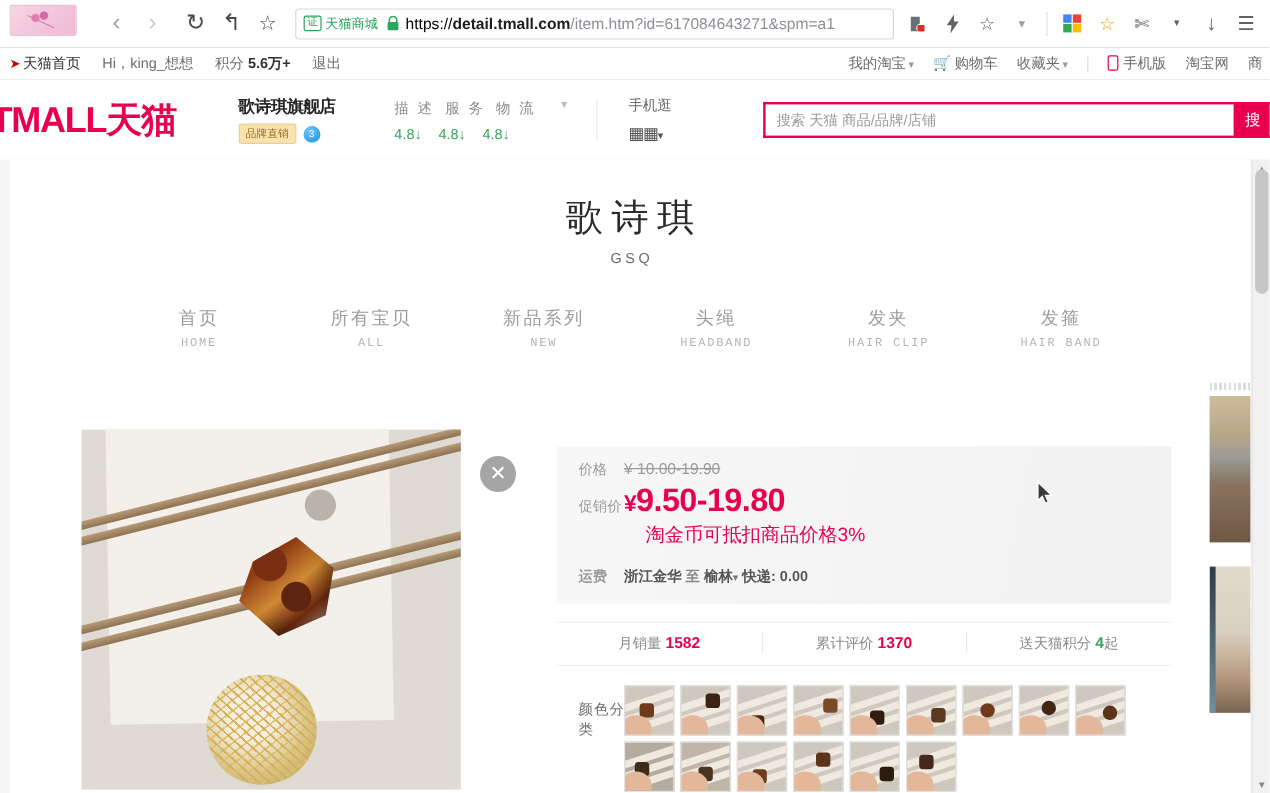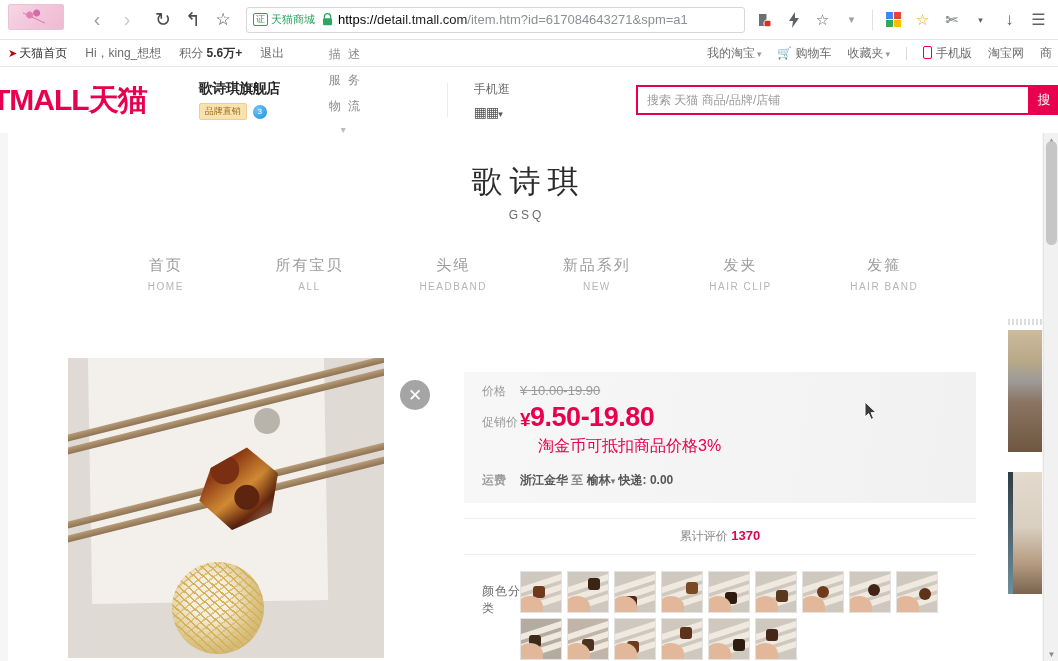--- a/index.html
+++ b/index.html
@@ -48,21 +48,21 @@
   .cert-badge {
     display:inline-flex; align-items:center; gap:3px; flex:none; margin-right:7px;
   }
   .cert-box {
     border:1px solid #26a55e; color:#26a55e; font-size:9px; line-height:11px;
     padding:0 2px; border-radius:2px; font-family:"DejaVu Sans", sans-serif;
   }
   .cert-text { color:#26a55e; font-size:11px; white-space:nowrap; }
   .lock-icon { flex:none; margin-right:5px; display:flex; }
   .url { font-size: 13px; white-space: nowrap; overflow: hidden; color:#8b9096; }
-  .url b { color:#1d1d1d; font-weight: 400; }
+  .url b { color:#1d1d1d; font-weight: 700; }
   .url .sch { color:#000000; }
 
   .chrome-icons { display:flex; align-items:center; gap:2px; flex:none; padding-right:6px;}
   .ci { width:27px; height:30px; display:flex; align-items:center; justify-content:center; color:#5f6368; font-size:15px;}
   .ci-sep { width:1px; height:20px; background:#e0e0e0; margin:0 5px; }
   .grid-ico { display:grid; grid-template-columns:7px 7px; grid-template-rows:7px 7px; gap:1px; }
   .grid-ico i { display:block; }
 
   
   .tm-topbar {
@@ -99,21 +99,21 @@
   .badge-gold {
     background:#f8e3b0; color:#9a6b14; font-size:9px; padding:1px 5px; border-radius:2px;
     border:1px solid #eccf8d; white-space:nowrap;
   }
   .badge-circle {
     width:14px; height:14px; border-radius:50%;
     background:radial-gradient(circle at 35% 30%, #6fc4f7, #1b8fe0);
     color:#fff; font-size:8px; display:flex; align-items:center; justify-content:center;
   }
   .ratings { margin-left:18px; }
-  .rate-labels { display:flex; gap:9px; font-size:12px; color:#8a8a8a; letter-spacing:2px;flex-direction:column;}
+  .rate-labels { display:flex; gap:9px; font-size:12px; color:#8a8a8a; letter-spacing:2px;}
   .rate-vals { display:flex; gap:14px; font-size:12px; color:#3aa35a; margin-top:6px;}
   .arrow-d { color:#3aa35a; }
   .rate-caret { color:#bbb; font-size:10px; margin-left:12px; }
   .mobile-block { margin-left:26px; font-size:12px; color:#6c6c6c; }
   .qr-ico { margin-top:6px; font-size:14px; color:#555; letter-spacing:-1px;}
   .hdr-sep { width:1px; height:34px; background:#ececec; margin-left:22px; }
 
   .searchwrap {
     margin-left:auto; display:flex; align-items:stretch; height:30px; margin-right:-4px;
   }
@@ -143,21 +143,21 @@
   }
   .shop-logo-en {
     font-size:12px; letter-spacing:3px; color:#6a6a6a; margin-top:5px; text-indent:3px;
     font-family:"Liberation Sans", sans-serif;
   }
   .shop-nav {
     display:flex; justify-content:space-between; gap:0; margin-top:34px; padding:0 86px;
   }
   .shop-nav-item { flex:1; text-align:center; }
   .sn-cn { font-size:15px; color:#9c9c9c; letter-spacing:2px; }
-  .sn-en { font-size:10px; color:#b5b5b5; letter-spacing:1.5px; margin-top:6px; }
+  .sn-en { font-size:10px; color:#b5b5b5; letter-spacing:1.5px; margin-top:6px;font-family:Liberation Mono, monospace; }
 
   
   .product {
     position:absolute; top:225px; left:0; width:1034px; display:flex;
   }
   .gallery { width:382px; margin-left:60px; position:relative; }
   .main-img {
     width:316px; height:300px; position:relative; overflow:hidden;
     background:#e9e6e1;
   }
@@ -407,26 +407,26 @@
     <div class="shop-nav">
       <div class="shop-nav-item">
         <div class="sn-cn">首页</div>
         <div class="sn-en">HOME</div>
       </div>
       <div class="shop-nav-item">
         <div class="sn-cn">所有宝贝</div>
         <div class="sn-en">ALL</div>
       </div>
       <div class="shop-nav-item">
+        <div class="sn-cn">新品系列</div>
+        <div class="sn-en">NEW</div>
+      </div>
+      <div class="shop-nav-item">
         <div class="sn-cn">头绳</div>
         <div class="sn-en">HEADBAND</div>
-      </div>
-      <div class="shop-nav-item">
-        <div class="sn-cn">新品系列</div>
-        <div class="sn-en">NEW</div>
       </div>
       <div class="shop-nav-item">
         <div class="sn-cn">发夹</div>
         <div class="sn-en">HAIR CLIP</div>
       </div>
       <div class="shop-nav-item">
         <div class="sn-cn">发箍</div>
         <div class="sn-en">HAIR BAND</div>
       </div>
     </div>
@@ -467,22 +467,30 @@
               <span>浙江金华</span>
               <span class="lite">至</span>
               <span>榆林</span><span class="chev">▾</span>
               <span>快递: 0.00</span>
             </span>
           </div>
         </div>
 
         <div class="stats">
           <div class="stat">
+            <span>月销量</span>
+            <b>1582</b>
+          </div>
+          <div class="stat">
             <span>累计评价</span>
             <b>1370</b>
+          </div>
+          <div class="stat pts">
+            <span>送天猫积分</span>
+            <b>4</b><span>起</span>
           </div>
         </div>
 
         <div class="colors">
           <div class="colors-label">颜色分类</div>
           <div>
             <div class="swatch-grid">
               <div class="swatch">
                   <i class="r1"></i>
                   <i class="r2"></i>

